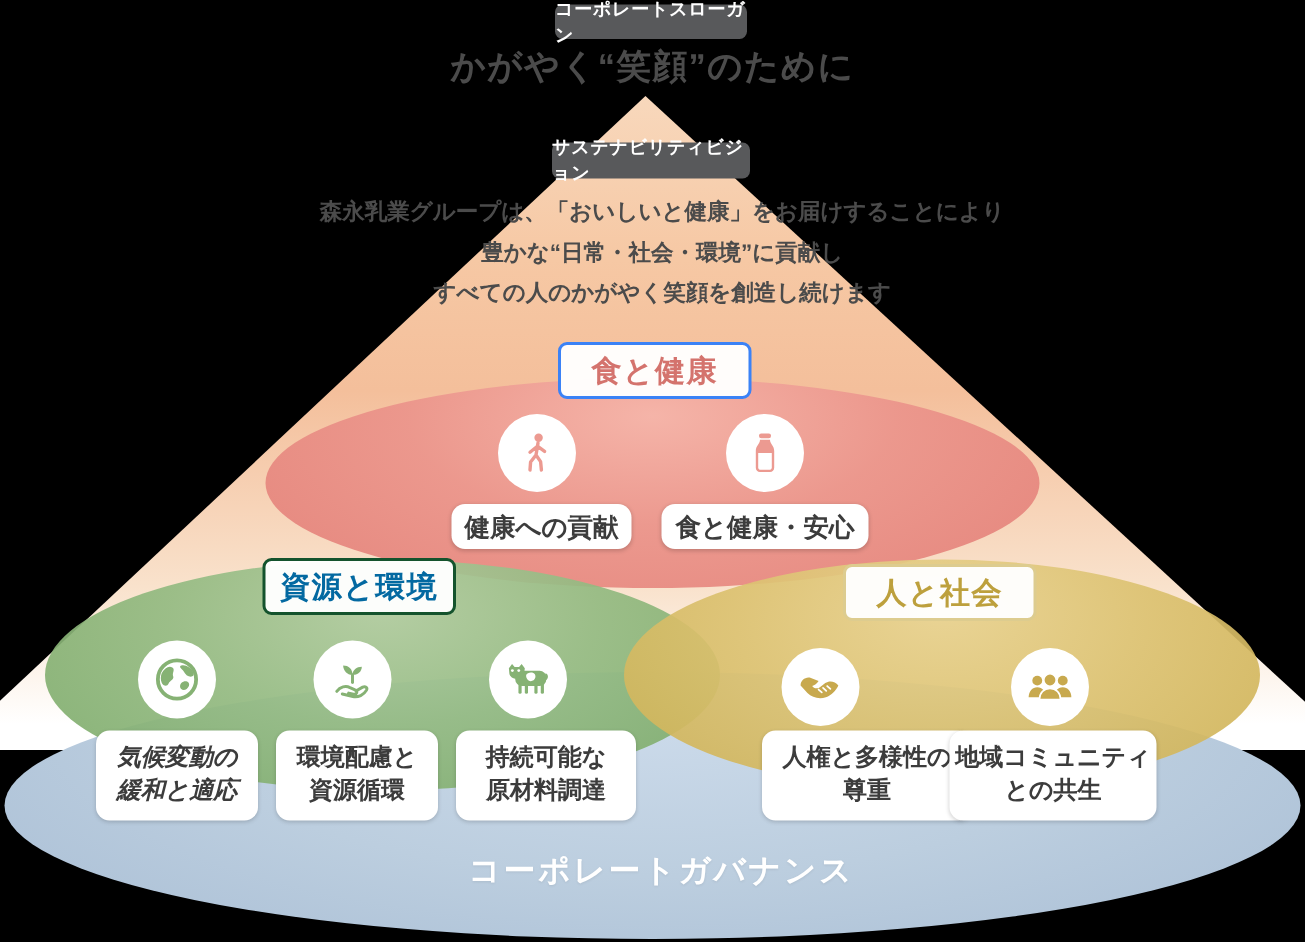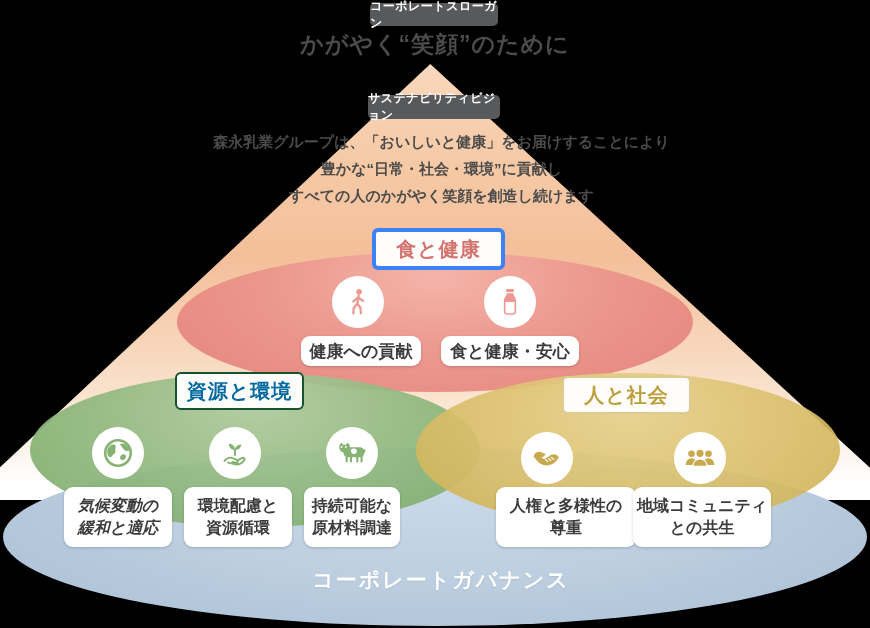--- a/index.html
+++ b/index.html
@@ -37,43 +37,43 @@
   .vision-text {
     position:absolute; left:0; right:0; top:128px; text-align:center;
     font-size:15px; font-weight:bold; color:#4b4b4b; line-height:27px;padding-left:13px;
   }
   
   .sec-title {
     position:absolute; background:rgba(255,255,255,.96); border-radius:6px;
     font-weight:bold; font-size:20px; display:flex; align-items:center; justify-content:center;
     letter-spacing:1px;
   }
-  .t-red    { left:372px; top:228px; width:125px; height:34px; color:#d4736d; border:4px solid #3b82f6; }
+  .t-red    { left:372px; top:228px; width:125px; height:34px; color:#d4736d; border:2px solid #3b82f6; }
   .t-green  { left:175px; top:372px; width:125px; height:34px; color:#0369a1; border:2px solid #14532d; }
   .t-yellow { left:562px; top:376px; width:125px; height:34px; color:#bda03d; border:2px solid #ddcc8f; }
   
   .icon-circle {
     position:absolute; width:52px; height:52px; border-radius:50%; background:#fff;
     display:flex; align-items:center; justify-content:center;
   }
   .ic-person {left:332px; top:276px;} .ic-bottle {left:484px; top:276px;}
   .ic-globe  {left:92px;  top:427px;} .ic-sprout {left:209px; top:427px;} .ic-cow {left:326px; top:427px;}
   .ic-hand   {left:521px; top:432px;} .ic-people {left:674px; top:432px;}
   
   .pill {
     position:absolute; background:#fff; border-radius:9px;
     display:flex; align-items:center; justify-content:center; text-align:center;
     font-weight:bold; color:#3c3c3c; box-shadow:0 1px 3px rgba(0,0,0,.18);
     white-space:pre-line;
   }
   .pill-1 { font-size:17px; height:30px; top:336px; }
   .p-red1 {left:301px; width:120px;} .p-red2 {left:441px; width:138px;}
   .pill-2 { font-size:16px; height:60px; top:487px; line-height:22px; }
-  .p-g1 {left:64px;  width:108px;font-style:italic;} .p-g2 {left:184px; width:108px;} .p-g3 {left:304px; width:96px;}
-  .p-y1 {left:496px; width:140px;} .p-y2 {left:633px; width:138px;font-family:Liberation Serif, serif;}
+  .p-g1 {left:64px;  width:108px;font-style:italic;} .p-g2 {left:184px; width:108px;} .p-g3 {left:304px; width:120px;}
+  .p-y1 {left:508px; width:140px;} .p-y2 {left:633px; width:138px;font-family:Liberation Serif, serif;}
   
   .gov-title {
     position:absolute; left:12px; right:0; top:566px; text-align:center;
     color:#fff; font-size:21px; font-weight:bold; letter-spacing:2px;
     text-shadow:0 1px 2px rgba(0,0,0,.08);
   }
 </style>
 </head>
 <body>
 

